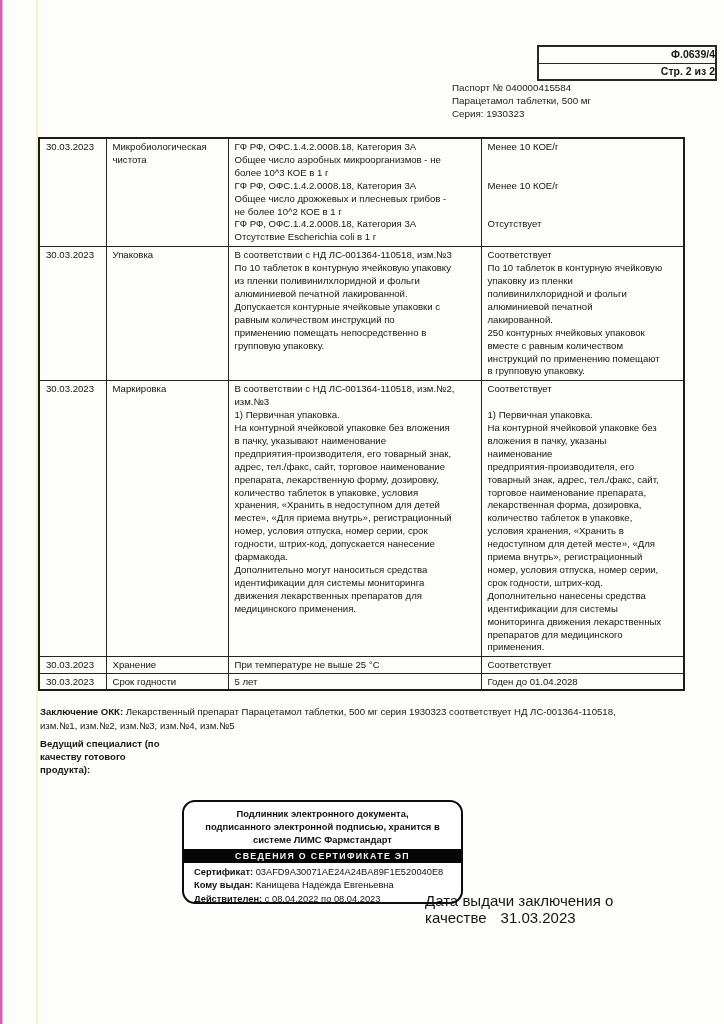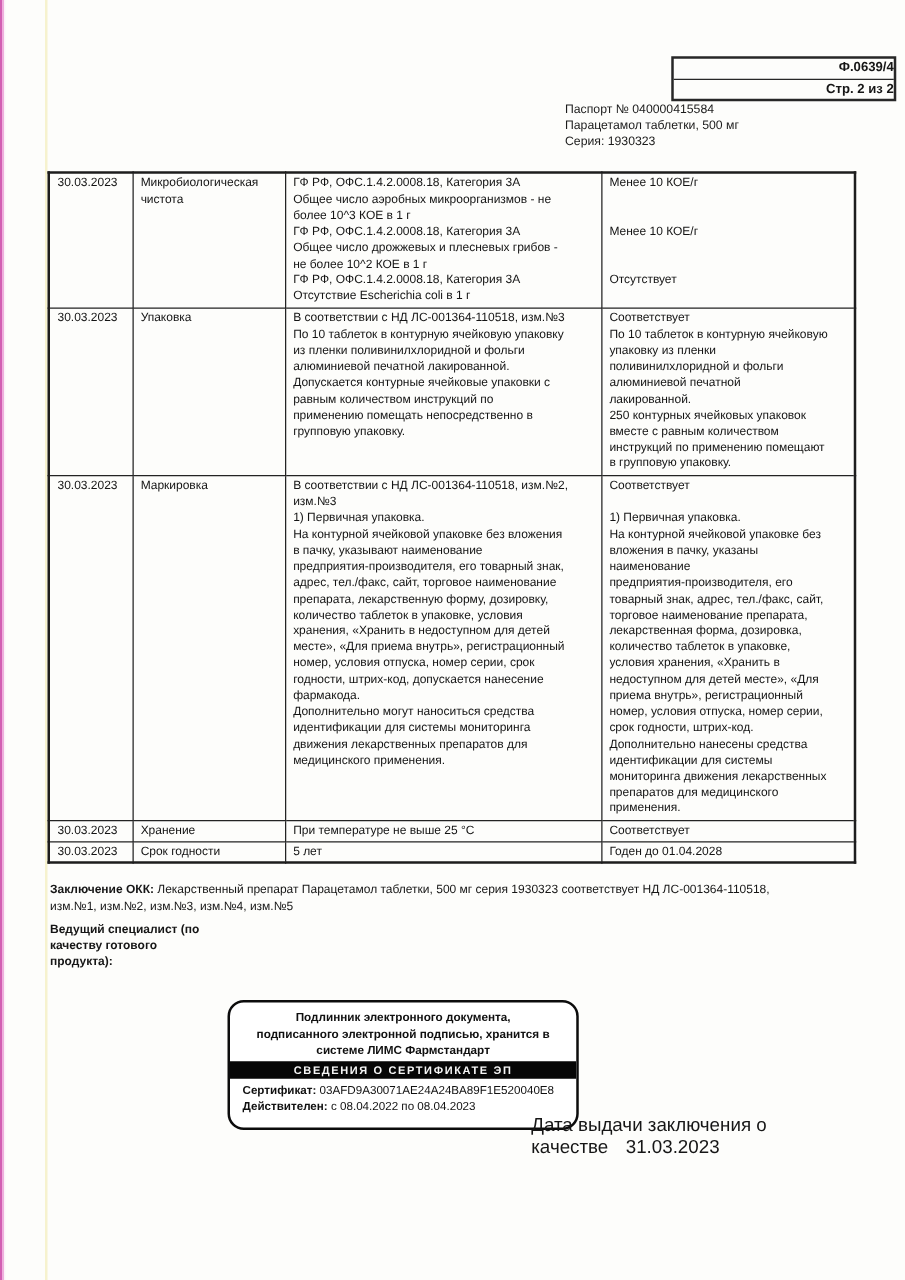--- a/index.html
+++ b/index.html
@@ -225,20 +225,21 @@
 качеству готового
 продукта):</div>
 
   <div class="stamp">
     <div class="stamp-title">Подлинник электронного документа,
 подписанного электронной подписью, хранится в
 системе ЛИМС Фармстандарт</div>
     <div class="stamp-bar">СВЕДЕНИЯ О СЕРТИФИКАТЕ ЭП</div>
     <div class="stamp-fields">
       <div><b>Сертификат:</b><span> 03AFD9A30071AE24A24BA89F1E520040E8</span></div>
+      <div><b>Кому выдан:</b><span> Канищева Надежда Евгеньевна</span></div>
       <div><b>Действителен:</b><span> с 08.04.2022 по 08.04.2023</span></div>
     </div>
   </div>
 
   <div class="issue-date">
     <span class="lbl">Дата выдачи заключения о качестве</span><span>31.03.2023</span>
   </div>
 </div>
 
 </body></html>

